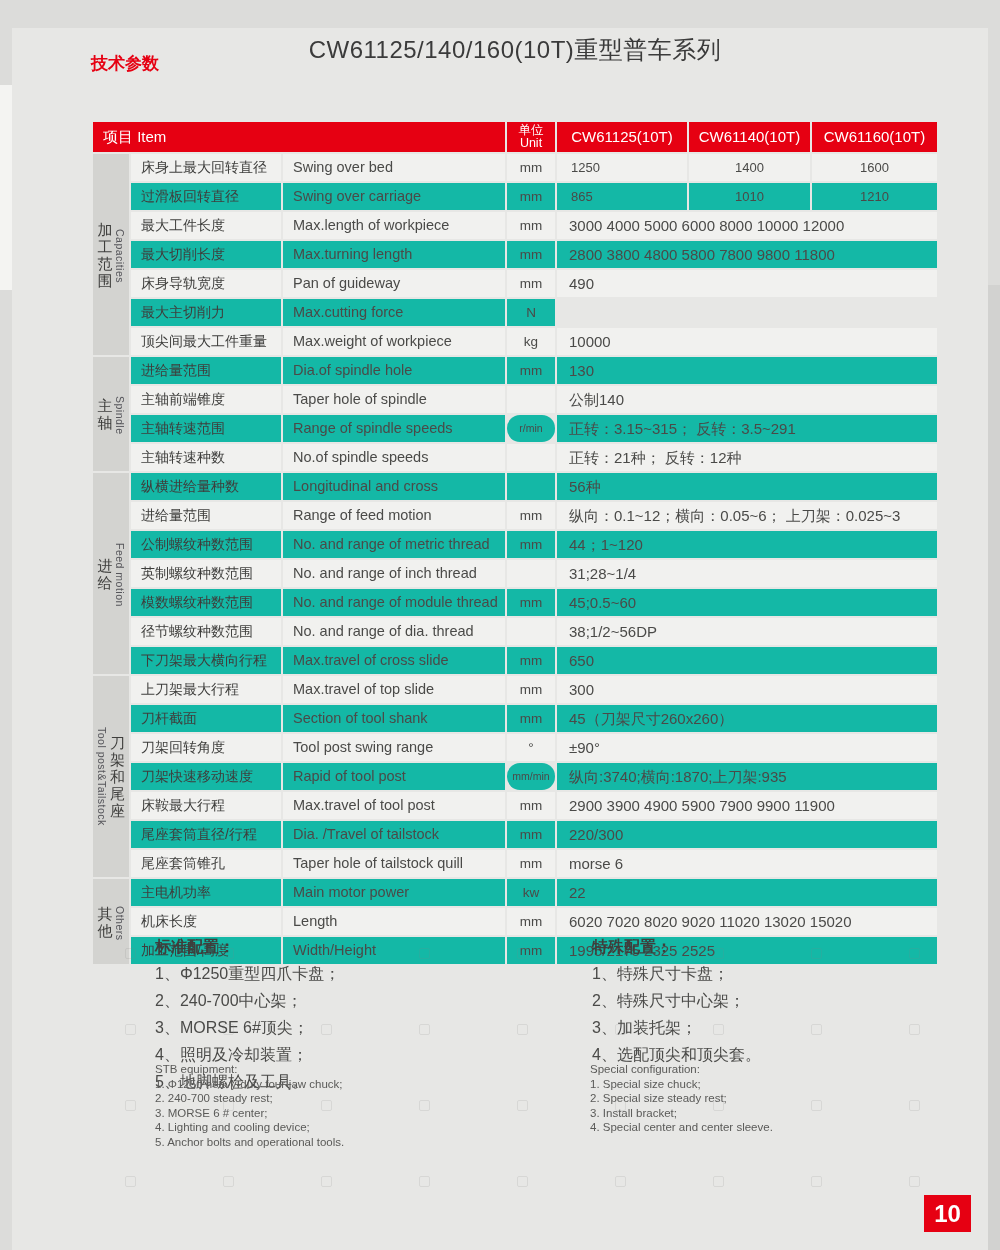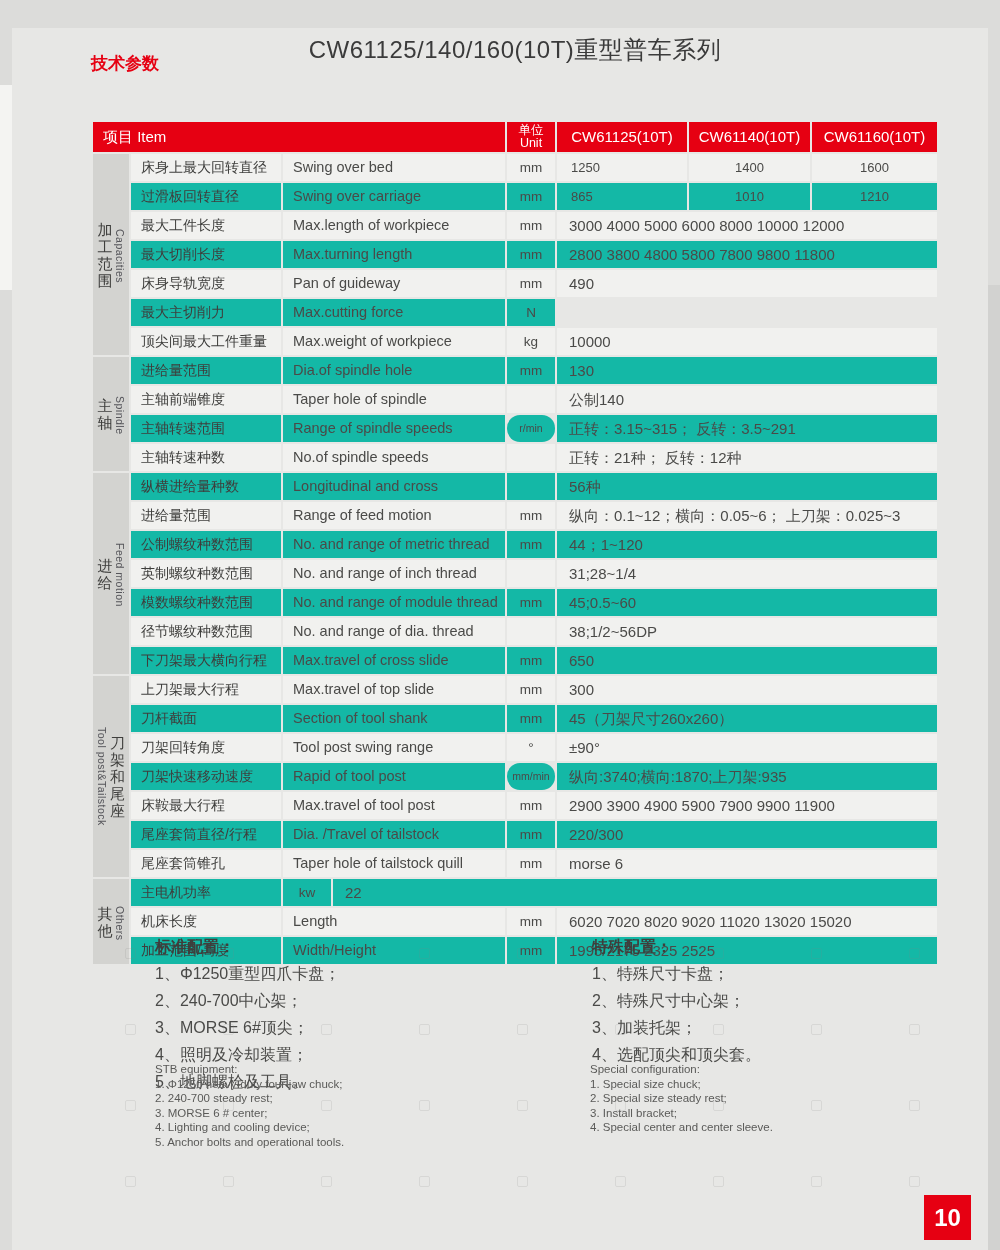--- a/index.html
+++ b/index.html
@@ -70,21 +70,21 @@
   
   .cfg { position:absolute; font-size:16px; line-height:27px; color:#4a4a48; }
   .cfg-std { left:155px; top:933px; }
   .cfg-spc { left:592px; top:933px; }
   .cfg .cfg-title { font-weight:bold; color:#3e3e3c; }
   .cfg-en { position:absolute; font-size:11.5px; line-height:14.5px; color:#5a5a58; }
   .cfg-en-std { left:155px; top:1062px; }
   .cfg-en-spc { left:590px; top:1062px; }
 
   .page-num {
-    position:absolute; left:924px; top:1195px; width:47px; height:45px;
+    position:absolute; left:924px; top:1195px; width:47px; height:37px;
     background:#e60012; color:#fff; font-size:24px; font-weight:bold;
     display:flex; align-items:center; justify-content:center;
   }
 
   .wm-square {
     position:absolute; width:11px; height:11px;
     border:1px solid rgba(130,130,130,0.16);
     border-radius:2px;
   }
 </style>
@@ -297,20 +297,21 @@
           </div>
         </div>
         <div class="t-section">
           <div class="t-cat">
             <div class="t-cat-cn">其他</div>
             <div class="t-cat-en">Others</div>
           </div>
           <div class="t-rows">
             <div class="t-row dark">
               <div class="t-cn">主电机功率</div>
+              <div class="t-en">Main motor power</div>
               <div class="t-unit">kw</div>
               <div class="t-val">22</div>
             </div>
             <div class="t-row light">
               <div class="t-cn">机床长度</div>
               <div class="t-en">Length</div>
               <div class="t-unit">mm</div>
               <div class="t-val">6020 7020 8020 9020 11020 13020 15020</div>
             </div>
             <div class="t-row dark">

